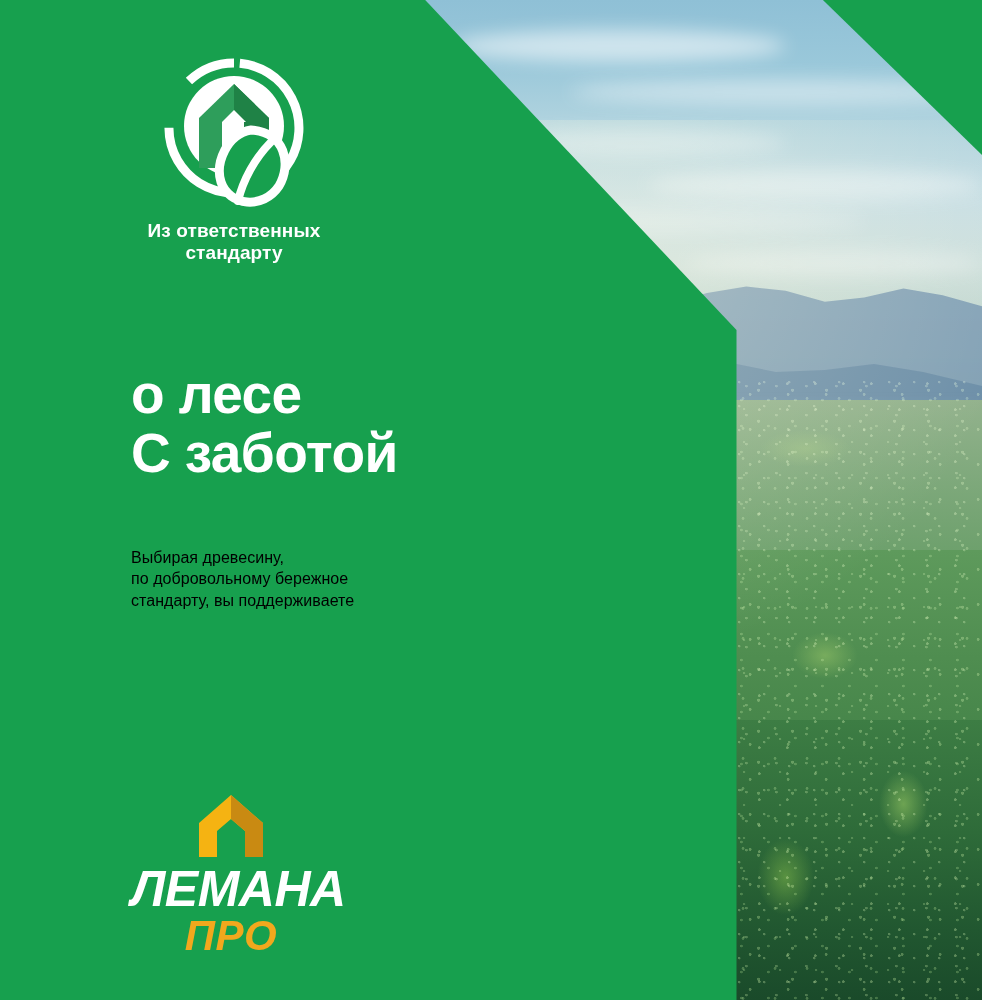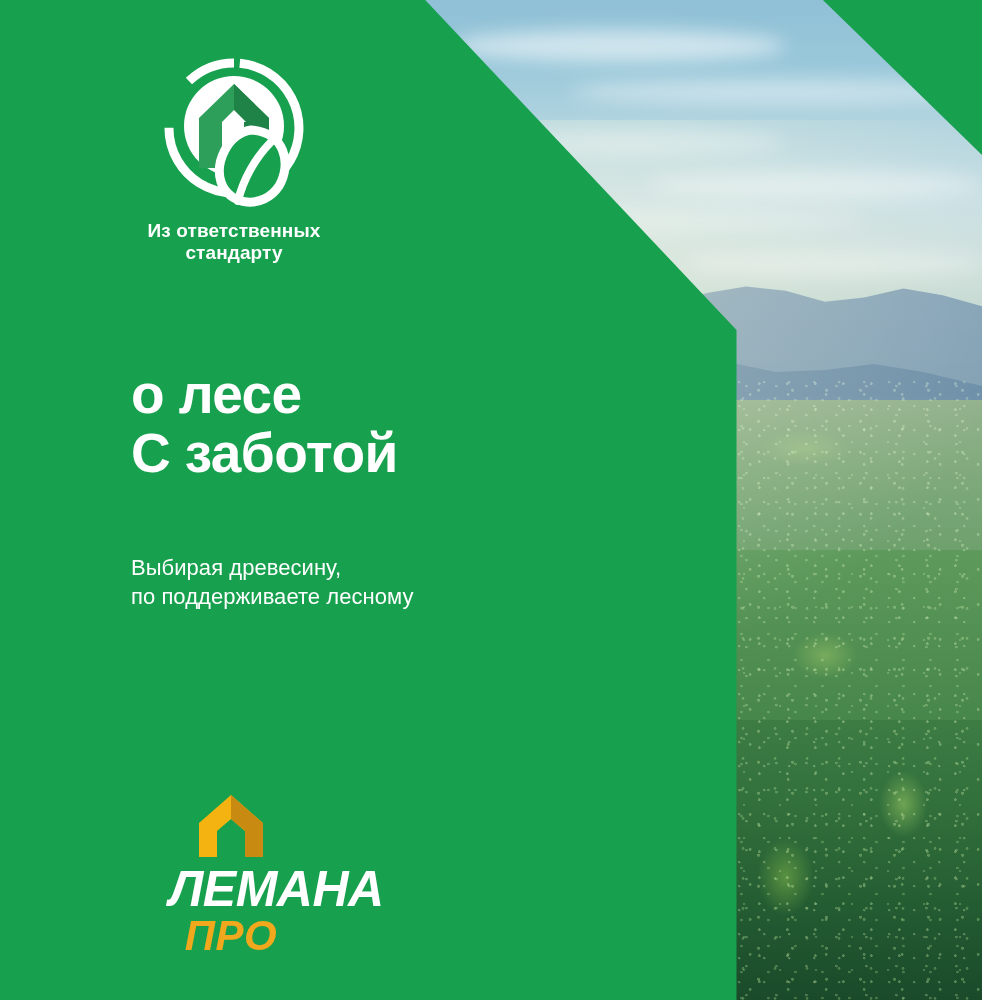--- a/index.html
+++ b/index.html
@@ -212,22 +212,22 @@
     line-height: 1.08;
     letter-spacing: -0.6px;
   }
   .headline span { display: block; }
 
   
   .body-copy {
     position: absolute;
     left: 131px;
     top: 531px;
-    color: #ffffff;
-    font-size: 22px;
+    color: #000000;
+    font-size: 16px;
     line-height: 1.33;
     font-weight: 400;
     letter-spacing: .05px;
   }
   .body-copy span { display: block; }
 
   
   .brand {
     position: absolute;
     left: 131px;
@@ -241,21 +241,20 @@
     height: 66px;
   }
   .brand-word {
     text-align: left;
     color: #ffffff;
     font-weight: 700;
     font-style: italic;
     font-size: 50px;
     line-height: .96;
     letter-spacing: -0.5px;
-    margin-left: 38px;
   }
   .brand-sub {
     text-align: center;
     color: #f2a81d;
     font-weight: 700;
     font-style: italic;
     font-size: 42px;
     line-height: 1;
     letter-spacing: 0.5px;
     margin-top: 2px;
@@ -314,21 +313,22 @@
       </div>
     </div>
 
     <h1 class="headline">
       <span>о лесе</span>
       <span>С заботой</span>
     </h1>
 
     <p class="body-copy">
       <span>Выбирая древесину,</span>
-      <span>по поддерживаете лесному</span>
+      <span>по добровольному бережное</span>
+      <span>стандарту, вы поддерживаете</span>
     </p>
 
     <div class="brand">
       <svg class="brand-house" viewBox="0 0 72 66" aria-hidden="true">
 
         <path d="M36 2 L68 30 L68 64 L50 64 L50 38 L36 26 L22 38 L22 64 L4 64 L4 30 Z" fill="#f5b312"></path>
 
         <path d="M36 2 L68 30 L68 64 L50 64 L50 38 L36 26 Z" fill="#c98a12"></path>
       </svg>
       <div class="brand-word">ЛЕМАНА</div>

